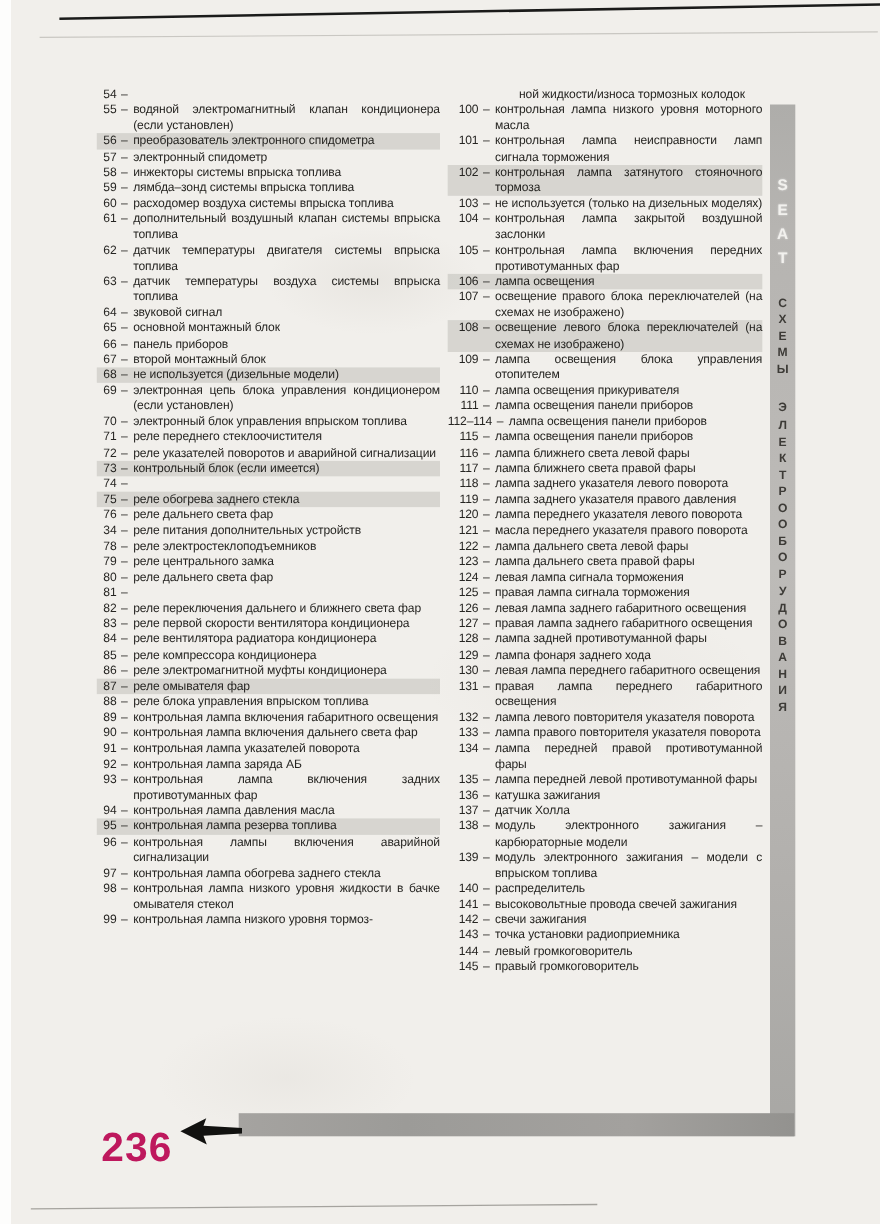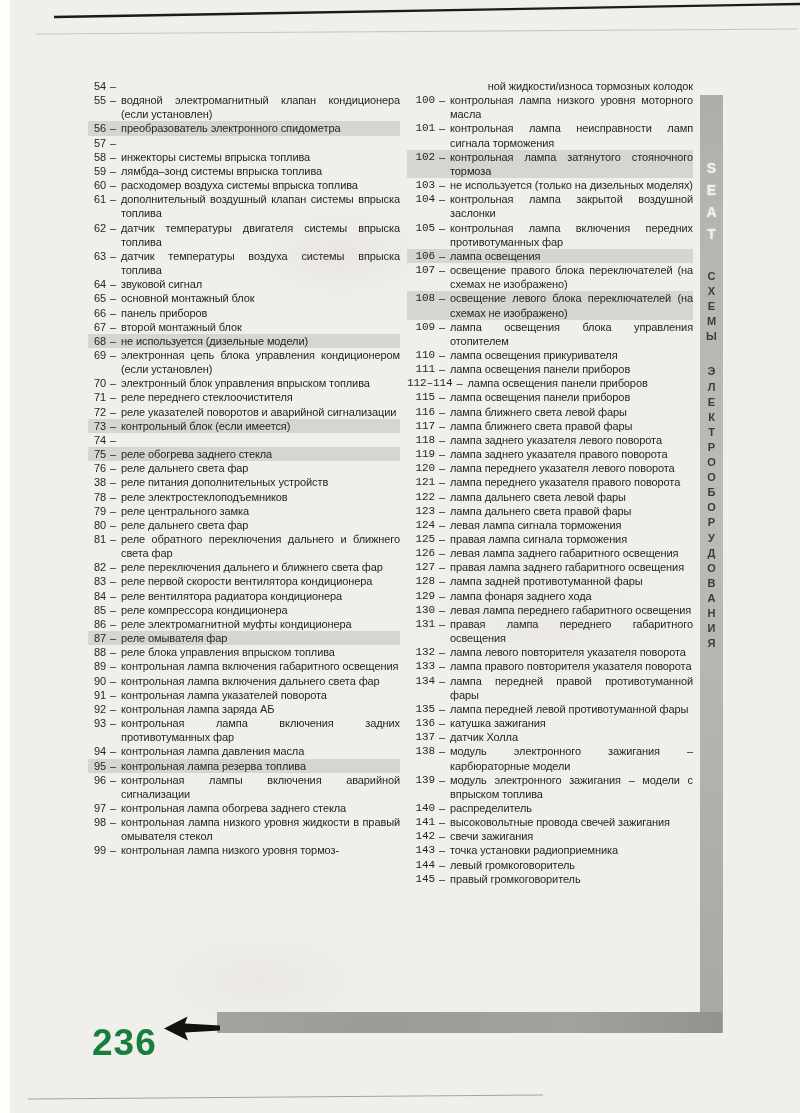--- a/index.html
+++ b/index.html
@@ -21,42 +21,42 @@
   .legend-col{
     position:absolute;top:79px;
     font-size:11px;line-height:14.15px;letter-spacing:-0.1px;
   }
   .col-left{left:88px;width:312px;}
   .col-right{left:407px;width:286px;}
   .item{display:flex;align-items:flex-start;}
   .item.shaded{background:rgba(125,122,114,0.22);}
   .num{flex:0 0 auto;text-align:right;white-space:nowrap;}
   .col-left .num{min-width:18px;}
-  .col-right .num{min-width:28px;font-family:Liberation Mono, monospace;}
+  .col-right .num{min-width:28px;}
   .dash{flex:0 0 auto;padding:0 5px 0 4px;}
   .txt{flex:1 1 auto;text-align:justify;}
-  .cont .txt{text-align:right;margin-left:12px;}
+  .cont .txt{text-align:center;margin-left:12px;}
   .sidebar{
     position:absolute;left:700px;top:95px;width:23px;height:938px;
     background:linear-gradient(180deg, #aeadaa 0%, var(--strip,#b6b4b1) 12%, #bdbbb8 45%, #b2b0ad 75%, #a8a7a4 100%);
     display:flex;flex-direction:column;align-items:center;
   }
   .v-letters{display:flex;flex-direction:column;align-items:center;}
   .brand-letters{margin-top:62px;font-weight:bold;font-size:14px;line-height:22px;
     color:var(--brand,#f2f1ee);text-shadow:0 0 2px rgba(255,255,255,.6);}
   .title-letters-1{margin-top:24px;}
   .title-letters-2{margin-top:20px;}
   .title-letters-1,.title-letters-2{font-weight:bold;font-size:11px;line-height:15.1px;color:#3d3b37;}
   .bottom-bar{
     position:absolute;left:217px;top:1012px;width:505px;height:21px;
     background:linear-gradient(90deg,#a5a3a0,var(--bar,#9c9b98) 30%,#a3a19e 70%,#93928f);
   }
   .page-number{
     position:absolute;left:92px;top:1022px;
-    font-size:37px;font-weight:bold;letter-spacing:1px;color:#15803d;
+    font-size:37px;font-weight:bold;letter-spacing:1px;color:#be185d;
   }
   .left-arrow{position:absolute;left:160px;top:1014px;}
 </style>
 </head>
 <body style="--paper: #f1efeb; --ink: #262522; --strip: #b6b4b1; --brand: #f2f1ee; --bar: #9c9b98;">
 
 <div class="paper"></div>
 
 <svg class="edge-lines" width="800" height="40">
   <line x1="54" y1="17" x2="800" y2="4" stroke="#1b1b1a" stroke-width="2.3"></line>
@@ -75,20 +75,21 @@
       <span class="txt">водяной электромагнитный клапан кондиционера (если установлен)</span>
     </div>
     <div class="item shaded">
       <span class="num">56</span>
       <span class="dash">–</span>
       <span class="txt">преобразователь электронного спидометра</span>
     </div>
     <div class="item">
       <span class="num">57</span>
       <span class="dash">–</span>
+      <span class="txt">электронный спидометр</span>
     </div>
     <div class="item">
       <span class="num">58</span>
       <span class="dash">–</span>
       <span class="txt">инжекторы системы впрыска топлива</span>
     </div>
     <div class="item">
       <span class="num">59</span>
       <span class="dash">–</span>
       <span class="txt">лямбда–зонд системы впрыска топлива</span>
@@ -171,21 +172,21 @@
       <span class="num">75</span>
       <span class="dash">–</span>
       <span class="txt">реле обогрева заднего стекла</span>
     </div>
     <div class="item">
       <span class="num">76</span>
       <span class="dash">–</span>
       <span class="txt">реле дальнего света фар</span>
     </div>
     <div class="item">
-      <span class="num">38</span>
+      <span class="num">34</span>
       <span class="dash">–</span>
       <span class="txt">реле питания дополнительных устройств</span>
     </div>
     <div class="item">
       <span class="num">78</span>
       <span class="dash">–</span>
       <span class="txt">реле электростеклоподъемников</span>
     </div>
     <div class="item">
       <span class="num">79</span>
@@ -193,21 +194,20 @@
       <span class="txt">реле центрального замка</span>
     </div>
     <div class="item">
       <span class="num">80</span>
       <span class="dash">–</span>
       <span class="txt">реле дальнего света фар</span>
     </div>
     <div class="item">
       <span class="num">81</span>
       <span class="dash">–</span>
-      <span class="txt">реле обратного переключения дальнего и ближнего света фар</span>
     </div>
     <div class="item">
       <span class="num">82</span>
       <span class="dash">–</span>
       <span class="txt">реле переключения дальнего и ближнего света фар</span>
     </div>
     <div class="item">
       <span class="num">83</span>
       <span class="dash">–</span>
       <span class="txt">реле первой скорости вентилятора кондиционера</span>
@@ -278,21 +278,21 @@
       <span class="txt">контрольная лампы включения аварийной сигнализации</span>
     </div>
     <div class="item">
       <span class="num">97</span>
       <span class="dash">–</span>
       <span class="txt">контрольная лампа обогрева заднего стекла</span>
     </div>
     <div class="item">
       <span class="num">98</span>
       <span class="dash">–</span>
-      <span class="txt">контрольная лампа низкого уровня жидкости в правый омывателя стекол</span>
+      <span class="txt">контрольная лампа низкого уровня жидкости в бачке омывателя стекол</span>
     </div>
     <div class="item">
       <span class="num">99</span>
       <span class="dash">–</span>
       <span class="txt">контрольная лампа низкого уровня тормоз-</span>
     </div>
   </div>
 <div id="right-col" class="legend-col col-right">
     <div class="item cont">
       <span class="num"></span>
@@ -380,31 +380,31 @@
       <span class="txt">лампа ближнего света правой фары</span>
     </div>
     <div class="item">
       <span class="num">118</span>
       <span class="dash">–</span>
       <span class="txt">лампа заднего указателя левого поворота</span>
     </div>
     <div class="item">
       <span class="num">119</span>
       <span class="dash">–</span>
-      <span class="txt">лампа заднего указателя правого поворота</span>
+      <span class="txt">лампа заднего указателя правого давления</span>
     </div>
     <div class="item">
       <span class="num">120</span>
       <span class="dash">–</span>
       <span class="txt">лампа переднего указателя левого поворота</span>
     </div>
     <div class="item">
       <span class="num">121</span>
       <span class="dash">–</span>
-      <span class="txt">лампа переднего указателя правого поворота</span>
+      <span class="txt">масла переднего указателя правого поворота</span>
     </div>
     <div class="item">
       <span class="num">122</span>
       <span class="dash">–</span>
       <span class="txt">лампа дальнего света левой фары</span>
     </div>
     <div class="item">
       <span class="num">123</span>
       <span class="dash">–</span>
       <span class="txt">лампа дальнего света правой фары</span>

